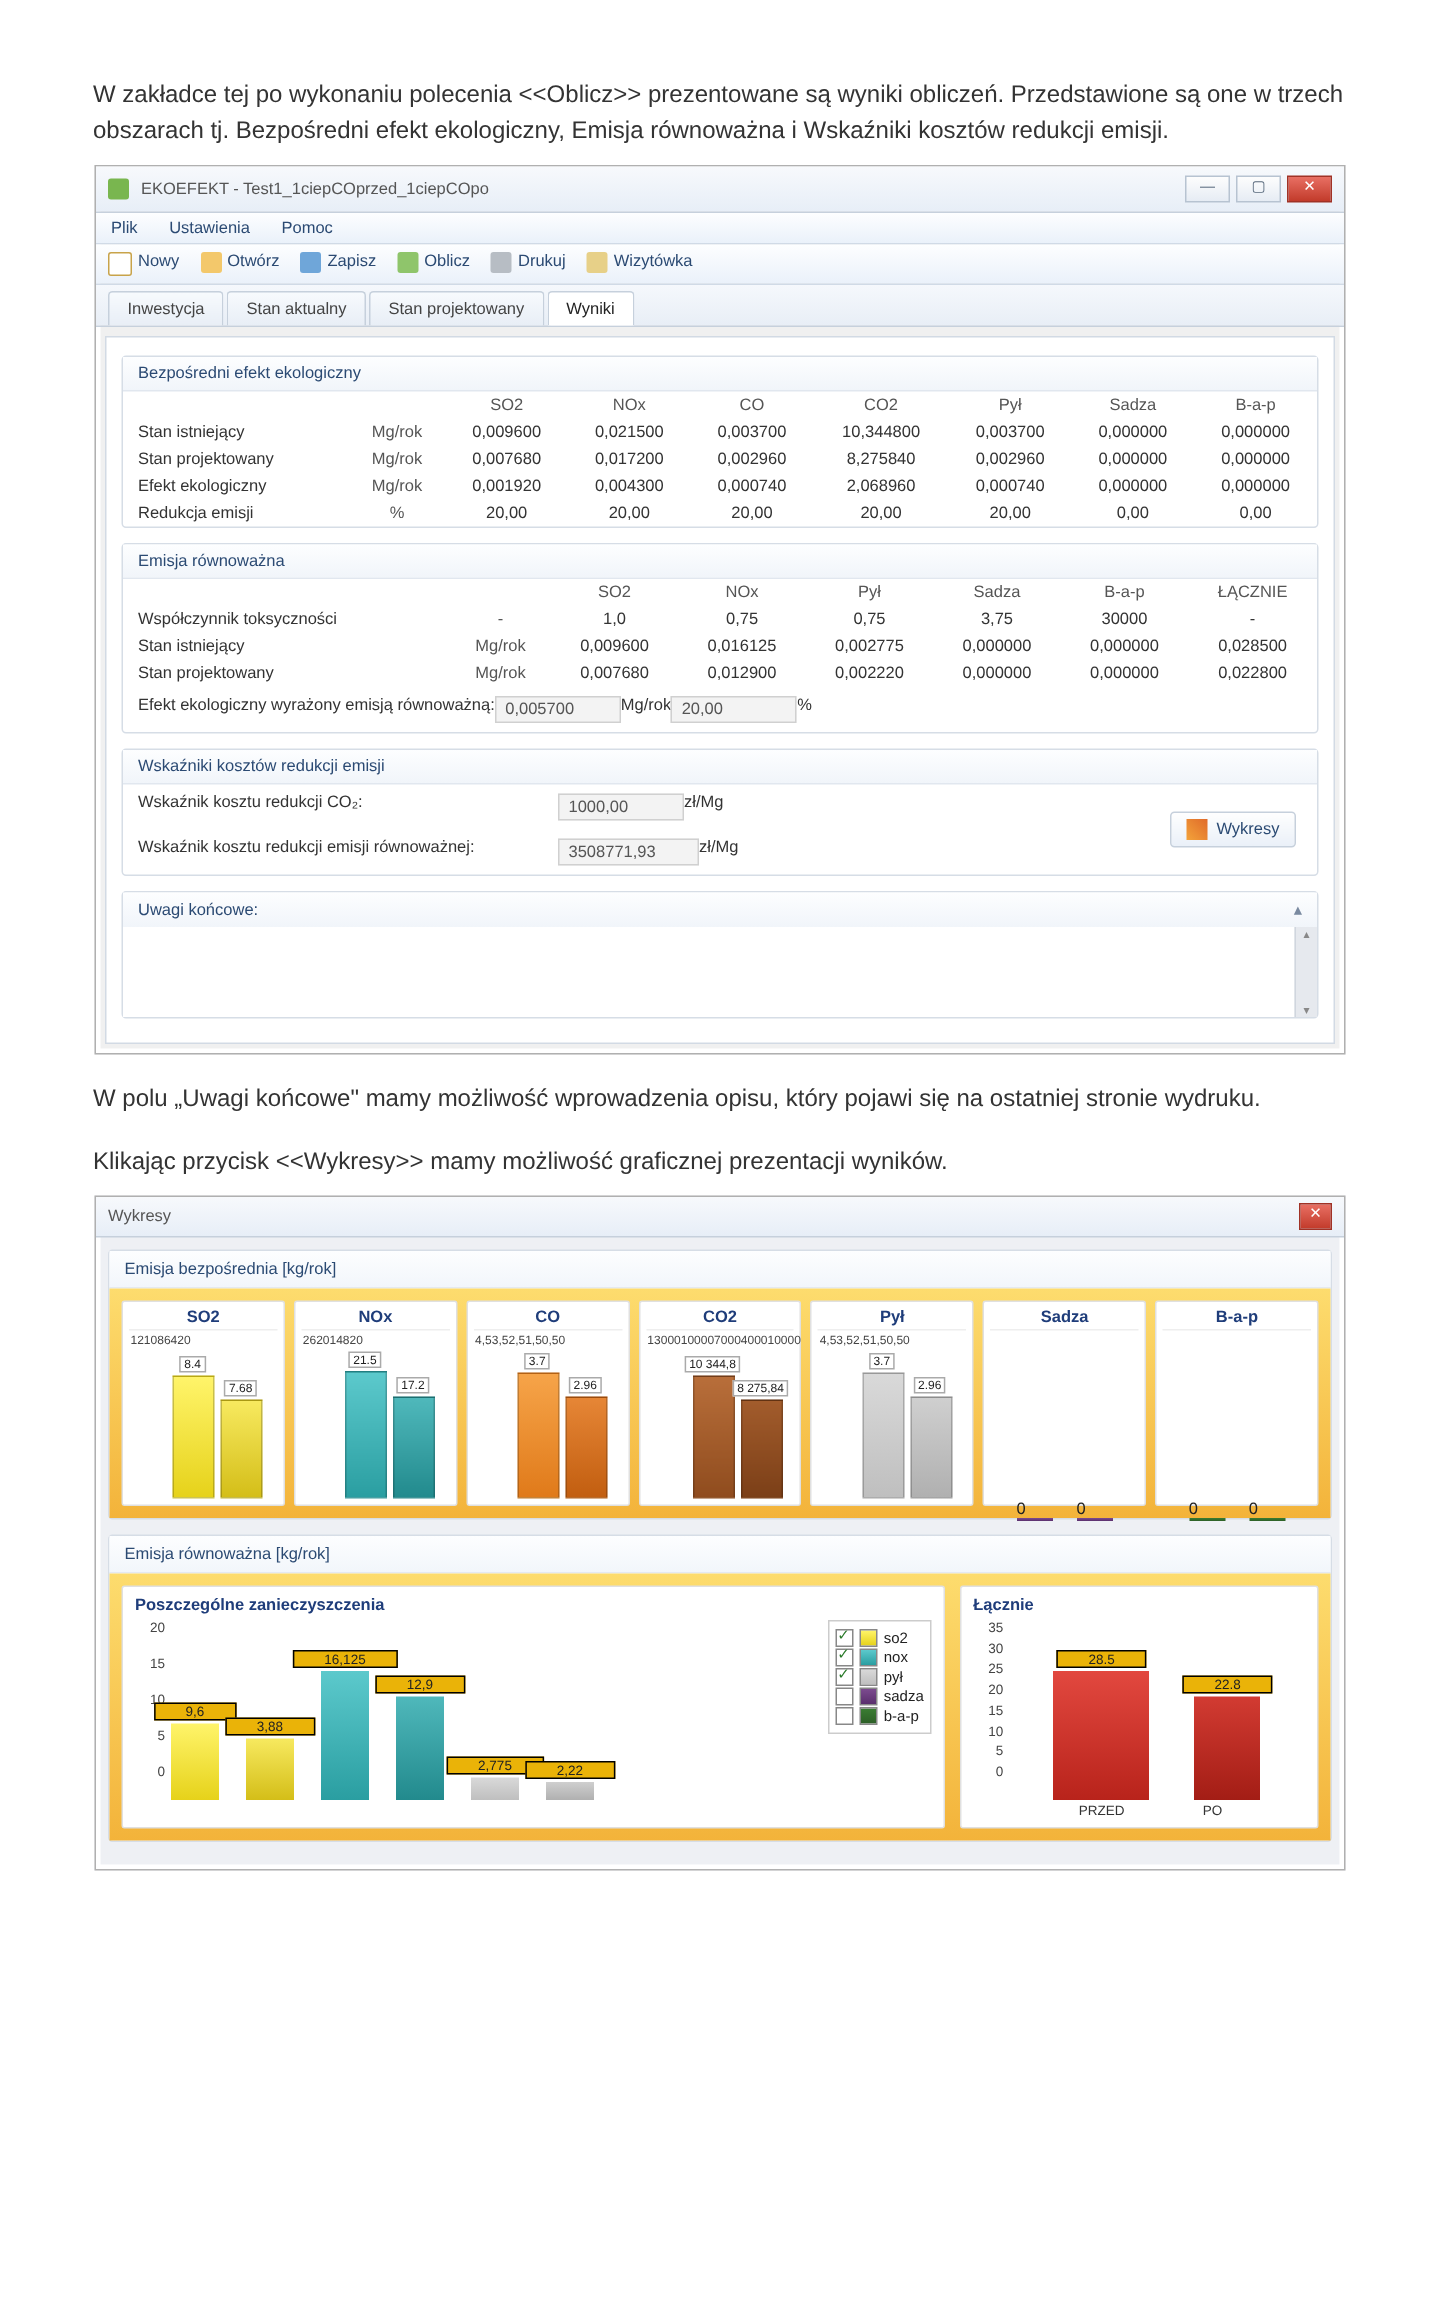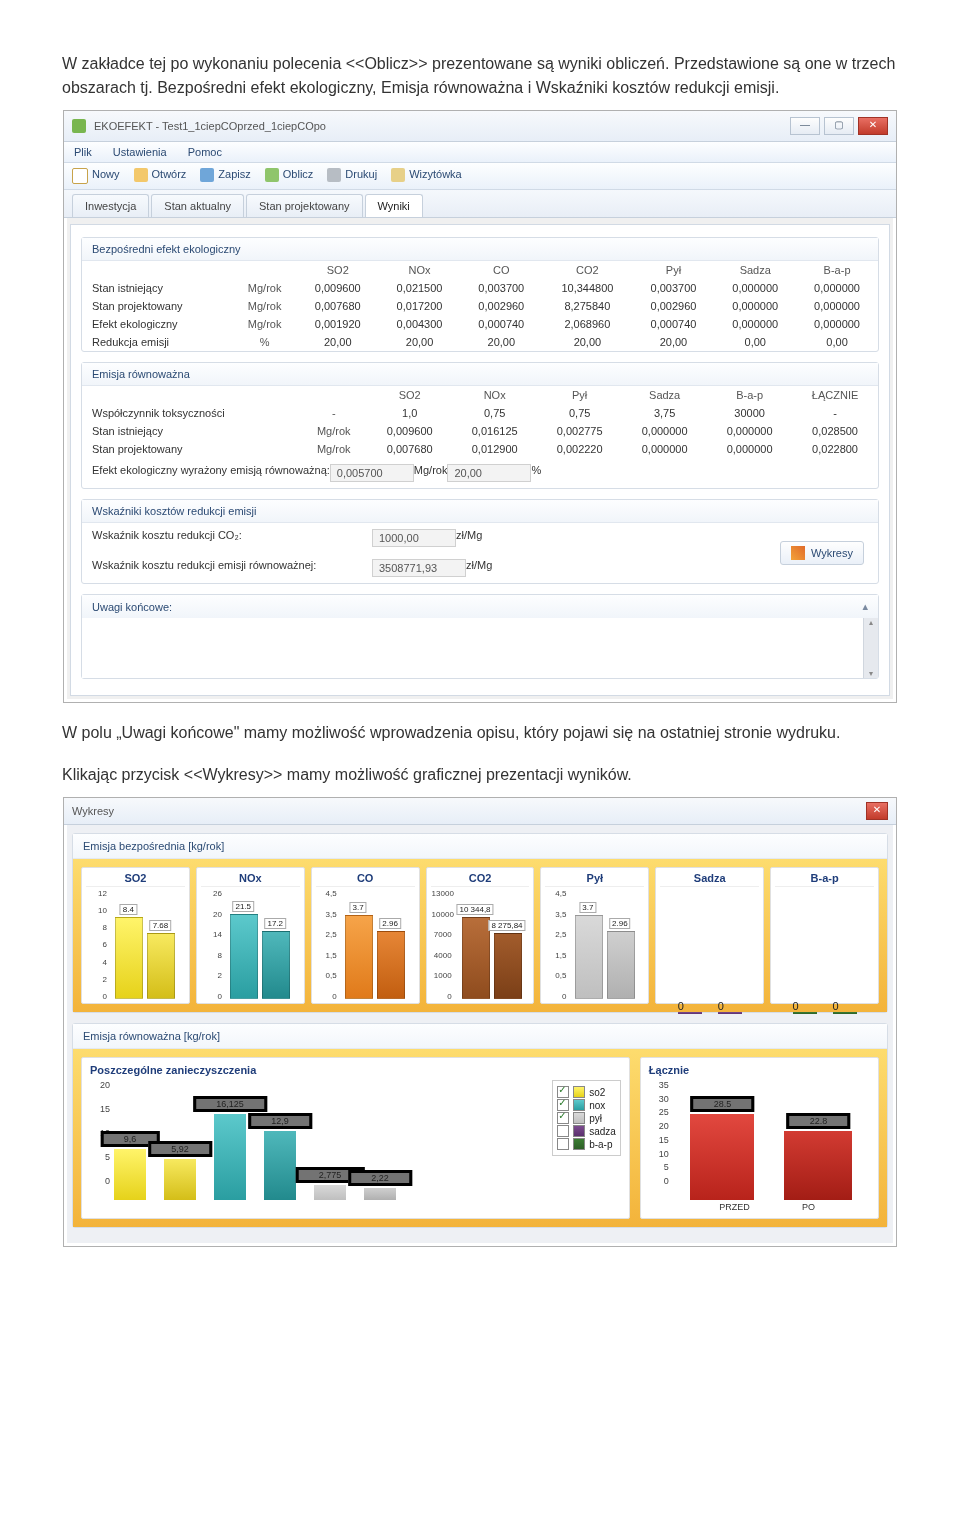--- a/index.html
+++ b/index.html
@@ -47,21 +47,21 @@
 .dialog{margin:6px auto 10px;width:832px;border:1px solid #b0b0b0;background:#eef0f4;font-size:11px;box-shadow:0 0 0 3px #fff inset}
 .dlg-title{background:linear-gradient(#f7f9fc,#e7eef7);padding:4px 8px;display:flex;justify-content:space-between;align-items:center;border-bottom:1px solid #c6d0dc;color:#555}
 .dlg-title .x{width:20px;height:16px;background:linear-gradient(#e86f63,#c23b2b);color:#fff;text-align:center;line-height:14px;font-size:10px;border:1px solid #a03226}
 .dlg-body{padding:8px}
 .chart-group{border:1px solid #d6dde6;background:#fff;border-radius:3px;margin-bottom:10px}
 .chart-title{padding:6px 10px;color:#2b4a73;border-bottom:1px solid #e4e9f0;background:linear-gradient(#fdfeff,#f2f6fb)}
 .charts-row{display:flex;gap:6px;padding:8px;background:#f8c94a;background:linear-gradient(#fddc6e,#f3b33a)}
 .mini{flex:1;background:#fff;border:1px solid #e0e0e0;border-radius:2px;padding:4px 4px 2px;min-width:0}
 .mini .mh{color:#1f3d7a;font-weight:700;text-align:center;font-size:11px;padding-bottom:2px;border-bottom:1px solid #eee;margin-bottom:2px}
 .mini .plot{height:108px;display:flex;align-items:flex-end;justify-content:center;gap:6px;position:relative;padding:2px 3px}
-.mini .axis{position:absolute;left:1px;top:0;bottom:0;width:20px;display:flex;flex-direction:column;justify-content:space-between;font-size:8px;color:#444;text-align:right}
+.mini .axis{position:absolute;left:1px;top:0;bottom:0;width:20px;display:flex;justify-content:space-between;font-size:8px;color:#444;text-align:right}
 .bar{flex:1;max-width:26px;position:relative}
 .bar .fill{width:100%;border:1px solid rgba(0,0,0,.2)}
 .bar .lbl{position:absolute;top:-2px;left:50%;transform:translate(-50%,-100%);background:#fff;border:1px solid #aaa;font-size:8px;padding:0 2px;white-space:nowrap}
 .yellow1{background:linear-gradient(#fff46a,#e6d21a)}
 .yellow2{background:linear-gradient(#f7e95f,#d4be18)}
 .teal1{background:linear-gradient(#5cc9cc,#2a9ea1)}
 .teal2{background:linear-gradient(#4fb8bb,#228a8d)}
 .orange1{background:linear-gradient(#f6a449,#e07a1a)}
 .orange2{background:linear-gradient(#e68636,#c25e10)}
 .brown1{background:linear-gradient(#b86e3a,#8f4c1e)}
@@ -77,21 +77,21 @@
 .panel{background:#fff;border:1px solid #e0e0e0;border-radius:2px;padding:6px 8px}
 .panel .pt{color:#1f3d7a;font-weight:700;margin-bottom:4px}
 .legend{background:#fff;border:1px solid #ccc;padding:4px;font-size:10px}
 .legend .li{display:flex;align-items:center;gap:4px;margin:1px 0}
 .legend .sw{width:10px;height:10px;border:1px solid #888}
 .cb{width:10px;height:10px;border:1px solid #888;background:#fff;position:relative;display:inline-block}
 .cb.ck::after{content:"✓";position:absolute;top:-3px;left:0;font-size:10px;color:#2a7a2a}
 .bars2{display:flex;align-items:flex-end;height:120px;gap:18px;padding-left:24px;position:relative}
 .bars2 .ax{position:absolute;left:0;top:0;bottom:14px;width:20px;display:flex;flex-direction:column;justify-content:space-between;font-size:9px;color:#444;text-align:right}
 .bars2 .b{width:32px;position:relative}
-.bars2 .b .lbl{position:absolute;top:-2px;left:50%;transform:translate(-50%,-100%);background:#737373;border:3px solid #000000;font-size:9px;padding:0 20px}
+.bars2 .b .lbl{position:absolute;top:-2px;left:50%;transform:translate(-50%,-100%);background:#eab308;border:1px solid #000000;font-size:9px;padding:0 20px}
 .xlabels{display:flex;gap:18px;padding-left:24px;font-size:9px;color:#333;margin-top:2px}
 .xlabels span{width:32px;text-align:center}
 
 .flat-zero{height:2px;width:60px;margin:auto}
 </style>
 </head>
 <body>
 
 <div class="page">
 <p class="body-text">W zakładce tej po wykonaniu polecenia &lt;&lt;Oblicz&gt;&gt; prezentowane są wyniki obliczeń. Przedstawione są one w trzech obszarach tj. Bezpośredni efekt ekologiczny, Emisja równoważna i Wskaźniki kosztów redukcji emisji.</p>
@@ -475,21 +475,21 @@
                     <span>15</span>
                     <span>10</span>
                     <span>5</span>
                     <span>0</span>
                   </div>
               <div class="b">
                     <div class="lbl">9,6</div>
                     <div class="fill yellow1" style="height:51px"></div>
                   </div>
               <div class="b">
-                    <div class="lbl">5,92</div>
+                    <div class="lbl">3,88</div>
                     <div class="fill yellow2" style="height:41px"></div>
                   </div>
               <div class="b">
                     <div class="lbl">16,125</div>
                     <div class="fill teal1" style="height:86px"></div>
                   </div>
               <div class="b">
                     <div class="lbl">12,9</div>
                     <div class="fill teal2" style="height:69px"></div>
                   </div>
@@ -541,21 +541,21 @@
                   <span>20</span>
                   <span>15</span>
                   <span>10</span>
                   <span>5</span>
                   <span>0</span>
                 </div>
             <div class="b" style="width:64px">
                   <div class="lbl">28.5</div>
                   <div class="fill red1" style="height:86px"></div>
                 </div>
-            <div class="b" style="width:68px">
+            <div class="b" style="width:44px">
                   <div class="lbl">22.8</div>
                   <div class="fill red2" style="height:69px"></div>
                 </div>
           </div>
           <div class="xlabels" style="gap:30px;justify-content:center">
                 <span style="width:44px">PRZED</span>
                 <span style="width:44px">PO</span>
               </div>
         </div>
       </div>

